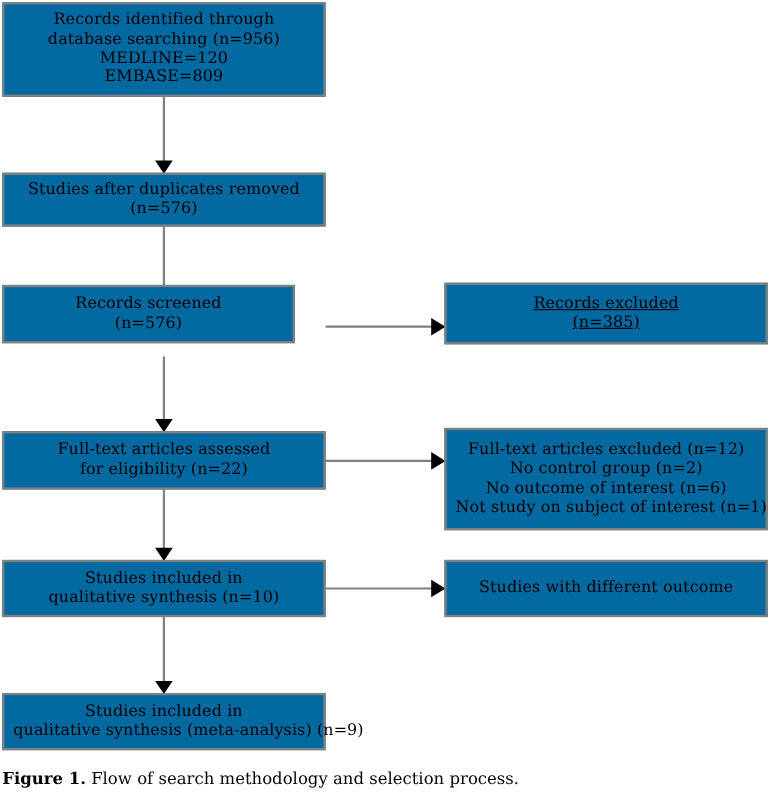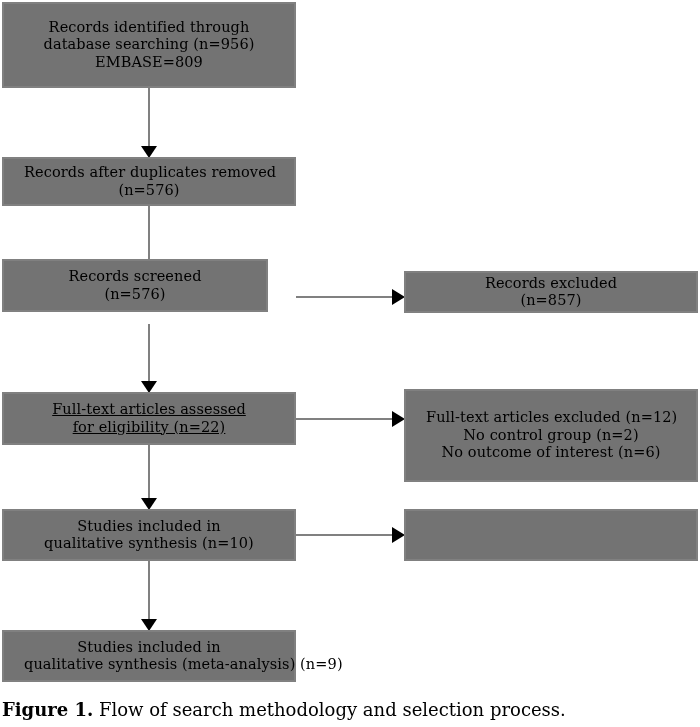--- a/index.html
+++ b/index.html
@@ -21,45 +21,45 @@
     left: 0;
     top: 0;
     width: 700px;
     height: 727px;
   }
 
   .box {
     position: absolute;
     box-sizing: border-box;
     border: 2px solid #808080;
-    background: #737373;
+    background: #0369a1;
     display: flex;
     align-items: center;
     justify-content: flex-start;
     text-align: center;
     line-height: 1.20;
     font-size: 14.5px;
     letter-spacing: 0.1px;
-    padding: 2px 20px;
+    padding: 2px 8px;
   }
   .box .lines {
     display: block;
     width: 100%;
   }
   .box .lines span {
     display: block;
     white-space: nowrap;
   }
 
   
   .box-identified      { left: 2px;   top: 2px;   width: 294px; height: 86px; }
   .box-duplicates      { left: 2px;   top: 157px; width: 294px; height: 49px; }
   .box-screened        { left: 2px;   top: 259px; width: 266px; height: 53px; }
-  .box-excluded        { left: 404px; top: 271px; width: 294px; height: 42px; }
-  .box-fulltext        { left: 2px;   top: 392px; width: 294px; height: 53px; text-decoration: underline; }
+  .box-excluded        { left: 404px; top: 257px; width: 294px; height: 56px; text-decoration: underline; }
+  .box-fulltext        { left: 2px;   top: 392px; width: 294px; height: 53px; }
   .box-fulltext-excl   { left: 404px; top: 389px; width: 294px; height: 93px; }
   .box-qualitative     { left: 2px;   top: 509px; width: 294px; height: 52px; }
   .box-different       { left: 404px; top: 509px; width: 294px; height: 52px; }
   .box-meta            { left: 2px;   top: 630px; width: 294px; height: 52px; }
 
   
   #connectors {
     position: absolute;
     left: 0;
     top: 0;
@@ -67,21 +67,21 @@
     height: 727px;
     pointer-events: none;
   }
 
   
   #caption {
     position: absolute;
     left: 2px;
     top: 700px;
     width: 696px;
-    font-size: 18px;
+    font-size: 15px;
     line-height: 1.1;
     white-space: nowrap;
   }
   #caption .cap-label {
     font-weight: bold;
   }
 </style>
 </head>
 <body>
 
@@ -127,69 +127,72 @@
     <g>
       <line x1="149" y1="561" x2="149" y2="621" stroke="#808080" stroke-width="2"></line>
       <polygon points="141,619 157,619 149,631" fill="#000000"></polygon>
     </g>
   </svg>
 
   <div class="box box-identified">
     <span class="lines">
       <span>Records identified through</span>
       <span>database searching (n=956)</span>
+      <span>MEDLINE=120</span>
       <span>EMBASE=809</span>
     </span>
   </div>
 
   <div class="box box-duplicates">
     <span class="lines">
-      <span>Records after duplicates removed</span>
+      <span>Studies after duplicates removed</span>
       <span>(n=576)</span>
     </span>
   </div>
 
   <div class="box box-screened">
     <span class="lines">
       <span>Records screened</span>
       <span>(n=576)</span>
     </span>
   </div>
 
   <div class="box box-excluded">
     <span class="lines">
       <span>Records excluded</span>
-      <span>(n=857)</span>
+      <span>(n=385)</span>
     </span>
   </div>
 
   <div class="box box-fulltext">
     <span class="lines">
       <span>Full-text articles assessed</span>
       <span>for eligibility (n=22)</span>
     </span>
   </div>
 
   <div class="box box-fulltext-excl">
     <span class="lines">
       <span>Full-text articles excluded (n=12)</span>
       <span>No control group (n=2)</span>
       <span>No outcome of interest (n=6)</span>
+      <span>Not study on subject of interest (n=1)</span>
     </span>
   </div>
 
   <div class="box box-qualitative">
     <span class="lines">
       <span>Studies included in</span>
       <span>qualitative synthesis (n=10)</span>
     </span>
   </div>
 
   <div class="box box-different">
     <span class="lines">
+      <span>Studies with different outcome</span>
     </span>
   </div>
 
   <div class="box box-meta">
     <span class="lines">
       <span>Studies included in</span>
       <span>qualitative synthesis (meta-analysis) (n=9)</span>
     </span>
   </div>
 

